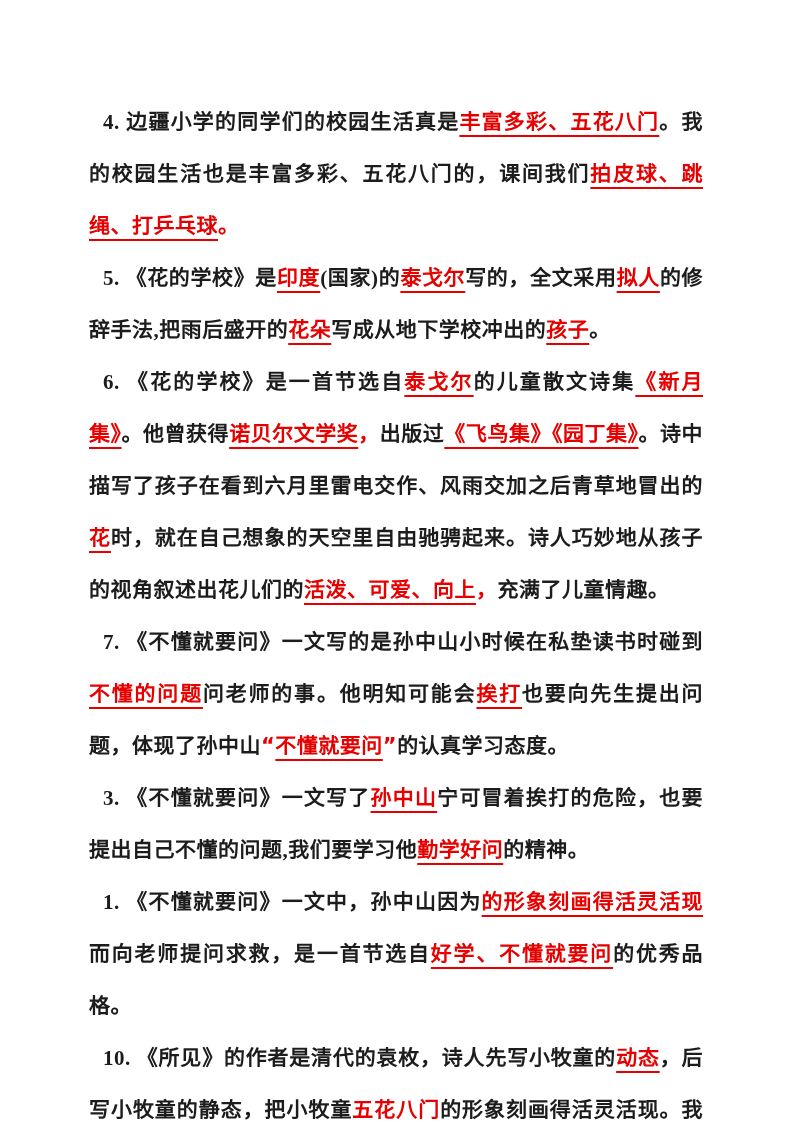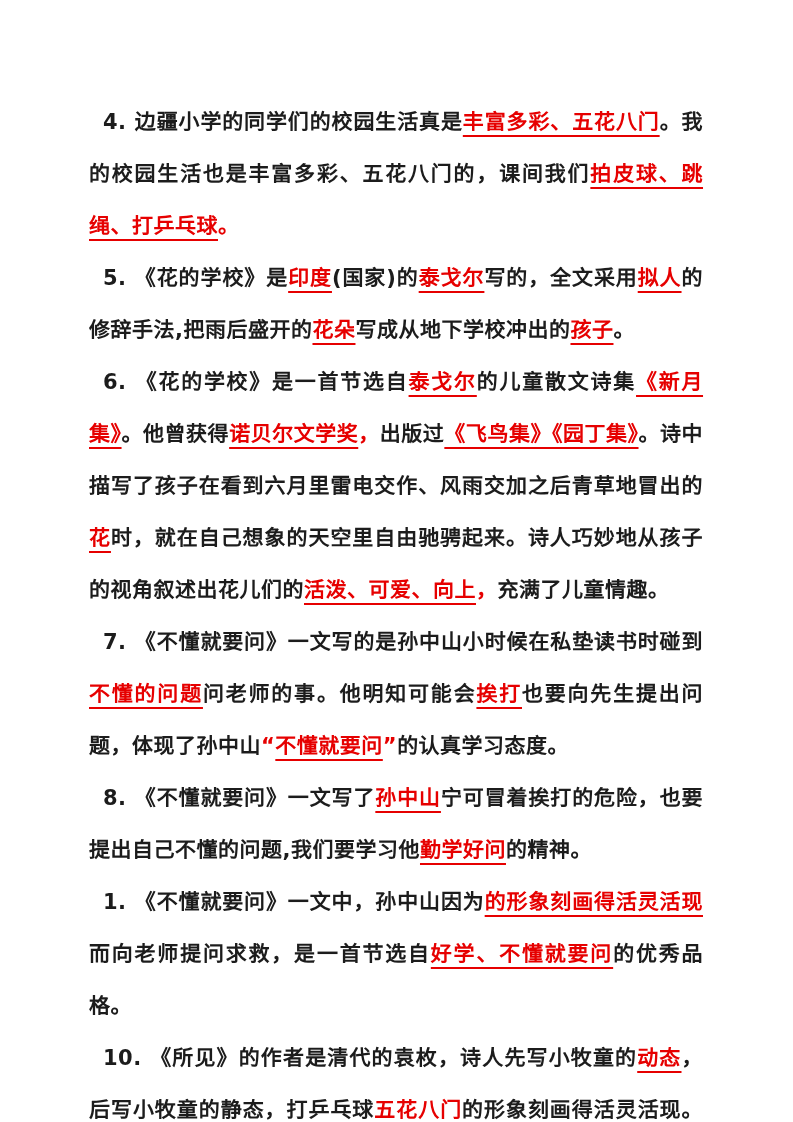--- a/index.html
+++ b/index.html
@@ -26,20 +26,21 @@
     text-align: justify;
     text-justify: inter-character;
     letter-spacing: 0.5px;
   }
   .doc-body p {
     margin: 0;
     text-indent: 14px;
   }
   .seg-normal {
     color: var(--text-color, #1c1c1c);
+    font-family: Liberation Serif, serif;
   }
   .seg-answer-underline {
     color: var(--answer-color, #e60000);
     text-decoration: underline;
     text-decoration-thickness: 2px;
     text-underline-offset: 6px;
     text-decoration-color: var(--answer-color, #e60000);
   }
   .seg-answer {
     color: var(--answer-color, #e60000);
@@ -55,17 +56,17 @@
 </style>
 </head>
 <body>
 
 <div class="page">
   <div class="doc-body" id="doc-body">
       <p><span class="seg-normal">4. 边疆小学的同学们的校园生活真是</span><span class="seg-answer-underline">丰富多彩、五花八门</span><span class="seg-normal">。我的校园生活也是丰富多彩、五花八门的，课间我们</span><span class="seg-answer-underline">拍皮球、跳绳、打乒乓球</span><span class="seg-answer">。</span></p>
       <p><span class="seg-normal">5. 《花的学校》是</span><span class="seg-answer-underline">印度</span><span class="seg-normal">(国家)的</span><span class="seg-answer-underline">泰戈尔</span><span class="seg-normal">写的，全文采用</span><span class="seg-answer-underline">拟人</span><span class="seg-normal">的修辞手法,把雨后盛开的</span><span class="seg-answer-underline">花朵</span><span class="seg-normal">写成从地下学校冲出的</span><span class="seg-answer-underline">孩子</span><span class="seg-normal">。</span></p>
       <p><span class="seg-normal">6. 《花的学校》是一首节选自</span><span class="seg-answer-underline">泰戈尔</span><span class="seg-normal">的儿童散文诗集</span><span class="seg-answer-underline">《新月集》</span><span class="seg-normal">。他曾获得</span><span class="seg-answer-underline">诺贝尔文学奖</span><span class="seg-answer">，</span><span class="seg-normal">出版过</span><span class="seg-answer-underline">《飞鸟集》《园丁集》</span><span class="seg-normal">。诗中描写了孩子在看到六月里雷电交作、风雨交加之后青草地冒出的</span><span class="seg-answer-underline">花</span><span class="seg-normal">时，就在自己想象的天空里自由驰骋起来。诗人巧妙地从孩子的视角叙述出花儿们的</span><span class="seg-answer-underline">活泼、可爱、向上</span><span class="seg-answer">，</span><span class="seg-normal">充满了儿童情趣。</span></p>
       <p><span class="seg-normal">7. 《不懂就要问》一文写的是孙中山小时候在私垫读书时碰到</span><span class="seg-answer-underline">不懂的问题</span><span class="seg-normal">问老师的事。他明知可能会</span><span class="seg-answer-underline">挨打</span><span class="seg-normal">也要向先生提出问题，体现了孙中山</span><span class="seg-answer">“</span><span class="seg-answer-underline">不懂就要问</span><span class="seg-answer">”</span><span class="seg-normal">的认真学习态度。</span></p>
-      <p><span class="seg-normal">8. 《不懂就要问》一文写了</span><span class="seg-answer-underline">孙中山</span><span class="seg-normal">宁可冒着挨打的危险，也要提出自己不懂的问题,我们要学习他</span><span class="seg-answer-underline">勤学好问</span><span class="seg-normal">的精神。</span></p>
+      <p><span class="seg-normal">3. 《不懂就要问》一文写了</span><span class="seg-answer-underline">孙中山</span><span class="seg-normal">宁可冒着挨打的危险，也要提出自己不懂的问题,我们要学习他</span><span class="seg-answer-underline">勤学好问</span><span class="seg-normal">的精神。</span></p>
       <p><span class="seg-normal">1. 《不懂就要问》一文中，孙中山因为</span><span class="seg-answer-underline">的形象刻画得活灵活现</span><span class="seg-normal">而向老师提问求救，是一首节选自</span><span class="seg-answer-underline">好学、不懂就要问</span><span class="seg-normal">的优秀品格。</span></p>
-      <p><span class="seg-normal">10. 《所见》的作者是清代的袁枚，诗人先写小牧童的</span><span class="seg-answer-underline">动态</span><span class="seg-normal">，后写小牧童的</span><span class="seg-normal-underline">静</span><span class="seg-normal">态，打乒乓球</span><span class="seg-answer-underline">五花八门</span><span class="seg-normal">的形象刻画得活灵活现。我能写出这</span></p>
+      <p><span class="seg-normal">10. 《所见》的作者是清代的袁枚，诗人先写小牧童的</span><span class="seg-answer-underline">动态</span><span class="seg-normal">，后写小牧童的</span><span class="seg-normal-underline">静</span><span class="seg-normal">态，把小牧童</span><span class="seg-answer-underline">五花八门</span><span class="seg-normal">的形象刻画得活灵活现。我能写出这</span></p>
     </div>
 </div>
 
 </body></html>

